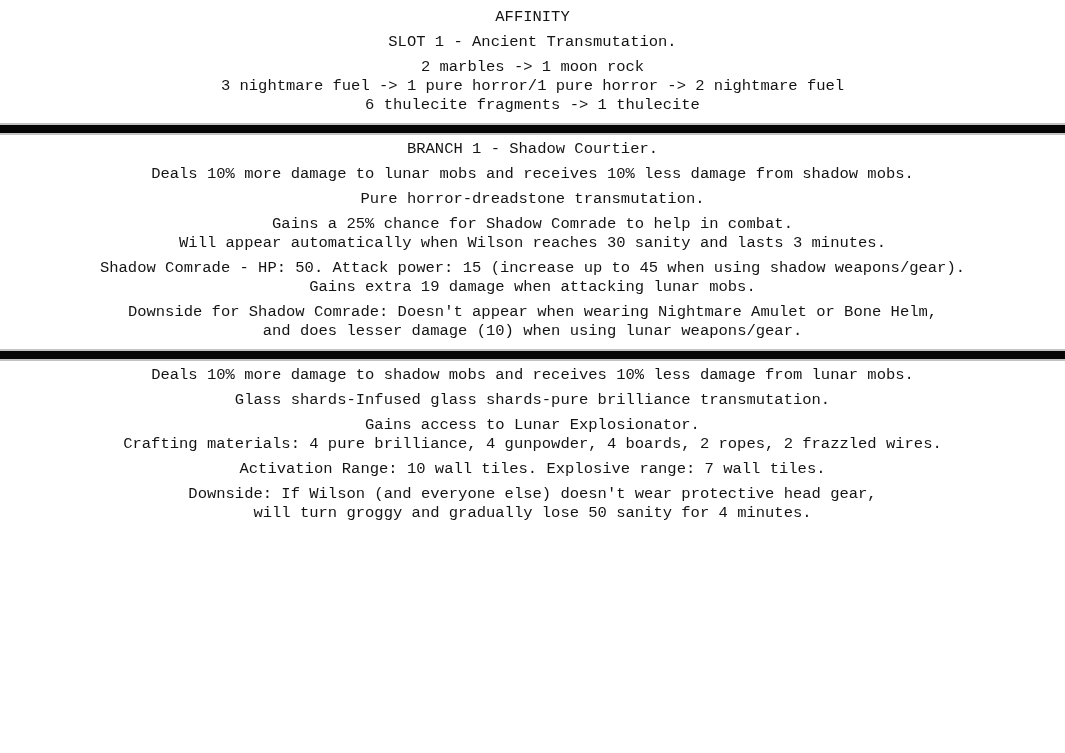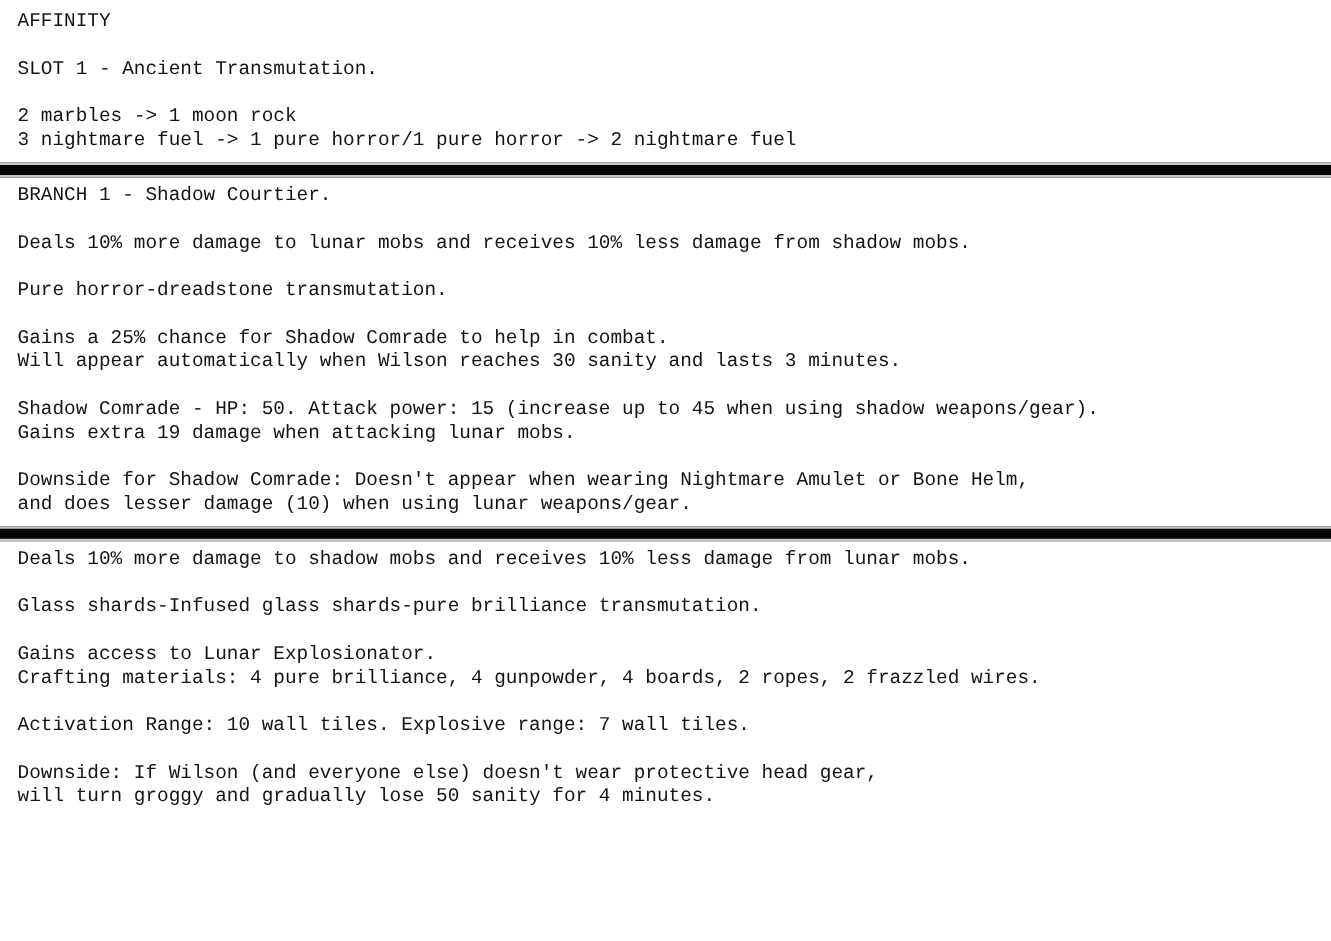--- a/index.html
+++ b/index.html
@@ -19,25 +19,26 @@
     font-family: "Liberation Mono", "DejaVu Sans Mono", monospace;
     font-size: 15.5px;
     line-height: 19px;
     color: #141414;
     -webkit-font-smoothing: antialiased;
   }
   .para {
     margin: 0;
   }
   .para + .para {
-    margin-top: 19px;
+    margin-top: 6px;
   }
   .line {
     white-space: pre;
     height: 19px;
+    text-align: center;
   }
   .divider {
     height: 8px;
     background: #050505;
     border-top: 2px solid #c3c3c3;
     border-bottom: 2px solid #c3c3c3;
     margin: 8px -14px 5px -14px;
   }
   .section {
     margin: 0;
@@ -50,20 +51,21 @@
     <section class="section">
       <div class="para">
         <div class="line">AFFINITY</div>
       </div>
       <div class="para">
         <div class="line">SLOT 1 - Ancient Transmutation.</div>
       </div>
       <div class="para">
         <div class="line">2 marbles -&gt; 1 moon rock</div>
         <div class="line">3 nightmare fuel -&gt; 1 pure horror/1 pure horror -&gt; 2 nightmare fuel</div>
+        <div class="line">6 thulecite fragments -&gt; 1 thulecite</div>
       </div>
     </section>
     <div class="divider"></div>
     <section class="section">
       <div class="para">
         <div class="line">BRANCH 1 - Shadow Courtier.</div>
       </div>
       <div class="para">
         <div class="line">Deals 10% more damage to lunar mobs and receives 10% less damage from shadow mobs.</div>
       </div>

